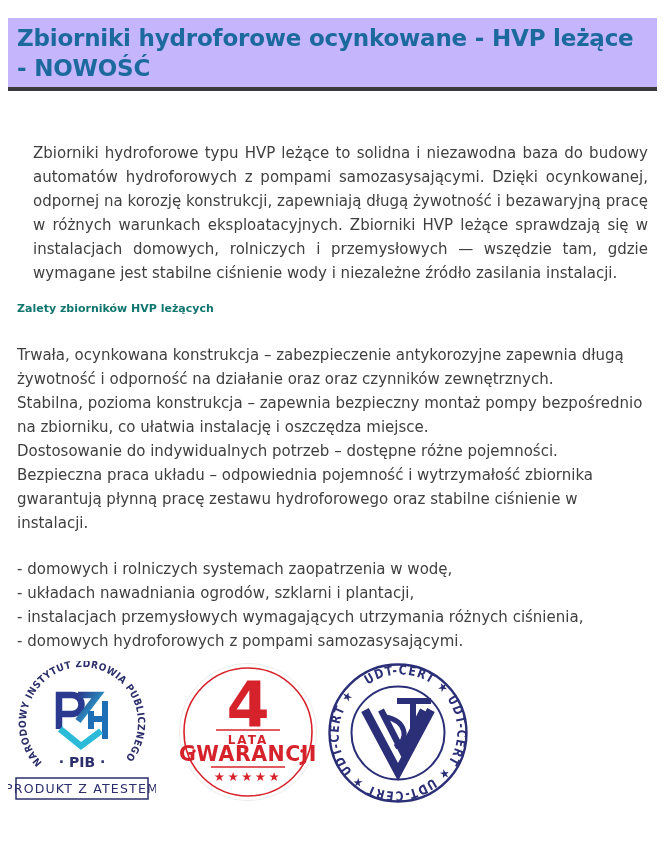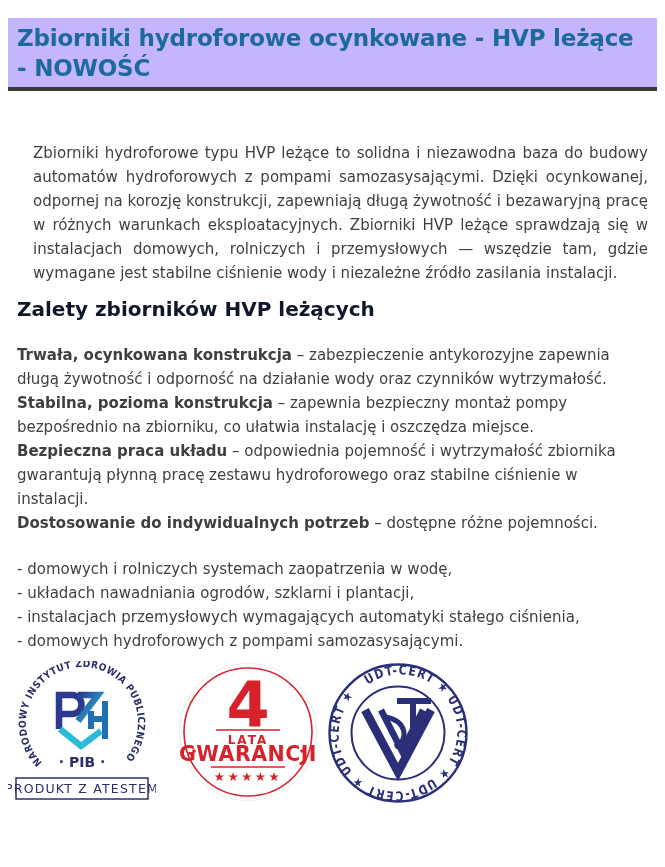--- a/index.html
+++ b/index.html
@@ -19,26 +19,26 @@
     color:#1c6a9d;
     letter-spacing:-0.2px;
   }
   .content { padding:0 17px; }
   .intro {
     margin:50px 0 12px 16px;
     font-size:15px; line-height:24px;
     text-align:justify;
   }
   .sec-heading {
-    font-size:20px; line-height:24px;
-    font-weight:bold; color:#0f172a;
+    font-size:11px; line-height:24px;
+    font-weight:bold; color:#0f766e;
     margin:0 0 22px 0;
   }
   .adv-list { margin:0 0 22px 0; font-size:15px; line-height:24px; }
-  .adv-line b { font-weight:bold; }
+  .adv-line b { font-weight:normal; }
   .app-list { margin:0 0 6px 0; font-size:15px; line-height:24px; }
   .badges { display:flex; align-items:flex-start; margin:8px 0 0 -9px; }
   .badge-pzh   { margin-left:0; }
   .badge-warranty { margin-left:22px; }
   .badge-udt   { margin-left:6px; }
   svg text { font-family:"DejaVu Sans","Liberation Sans",sans-serif; }
 </style>
 </head>
 <body>
 
@@ -46,31 +46,31 @@
 
   <h1 class="title-strip">Zbiorniki hydroforowe ocynkowane - HVP leżące - NOWOŚĆ</h1>
 
   <div class="content">
 
     <p class="intro">Zbiorniki hydroforowe typu HVP leżące to solidna i niezawodna baza do budowy automatów hydroforowych z pompami samozasysającymi. Dzięki ocynkowanej, odpornej na korozję konstrukcji, zapewniają długą żywotność i bezawaryjną pracę w różnych warunkach eksploatacyjnych. Zbiorniki HVP leżące sprawdzają się w instalacjach domowych, rolniczych i przemysłowych — wszędzie tam, gdzie wymagane jest stabilne ciśnienie wody i niezależne źródło zasilania instalacji.</p>
 
     <h2 class="sec-heading">Zalety zbiorników HVP leżących</h2>
 
     <div class="adv-list">
-        <div class="adv-line"><b>Trwała, ocynkowana konstrukcja</b><span> – zabezpieczenie antykorozyjne zapewnia długą żywotność i odporność na działanie wody oraz czynników wytrzymałość.</span></div>
+        <div class="adv-line"><b>Trwała, ocynkowana konstrukcja</b><span> – zabezpieczenie antykorozyjne zapewnia długą żywotność i odporność na działanie oraz oraz czynników zewnętrznych.</span></div>
         <div class="adv-line"><b>Stabilna, pozioma konstrukcja</b><span> – zapewnia bezpieczny montaż pompy bezpośrednio na zbiorniku, co ułatwia instalację i oszczędza miejsce.</span></div>
+        <div class="adv-line"><b>Dostosowanie do indywidualnych potrzeb</b><span> – dostępne różne pojemności.</span></div>
         <div class="adv-line"><b>Bezpieczna praca układu</b><span> – odpowiednia pojemność i wytrzymałość zbiornika gwarantują płynną pracę zestawu hydroforowego oraz stabilne ciśnienie w instalacji.</span></div>
-        <div class="adv-line"><b>Dostosowanie do indywidualnych potrzeb</b><span> – dostępne różne pojemności.</span></div>
       </div>
 
 
     <div class="app-list">
         <div class="app-line">- domowych i rolniczych systemach zaopatrzenia w wodę,</div>
         <div class="app-line">- układach nawadniania ogrodów, szklarni i plantacji,</div>
-        <div class="app-line">- instalacjach przemysłowych wymagających automatyki stałego ciśnienia,</div>
+        <div class="app-line">- instalacjach przemysłowych wymagających utrzymania różnych ciśnienia,</div>
         <div class="app-line">- domowych hydroforowych z pompami samozasysającymi.</div>
       </div>
 
     <div class="badges">
 
       <svg class="badge-pzh" width="148" height="141" viewBox="0 0 148 141">
         <defs>
           <linearGradient id="pzhg" x1="0" y1="0" x2="1" y2="1">
             <stop offset="0" stop-color="#2b3a8f"></stop>
             <stop offset="1" stop-color="#2bbbd8"></stop>

